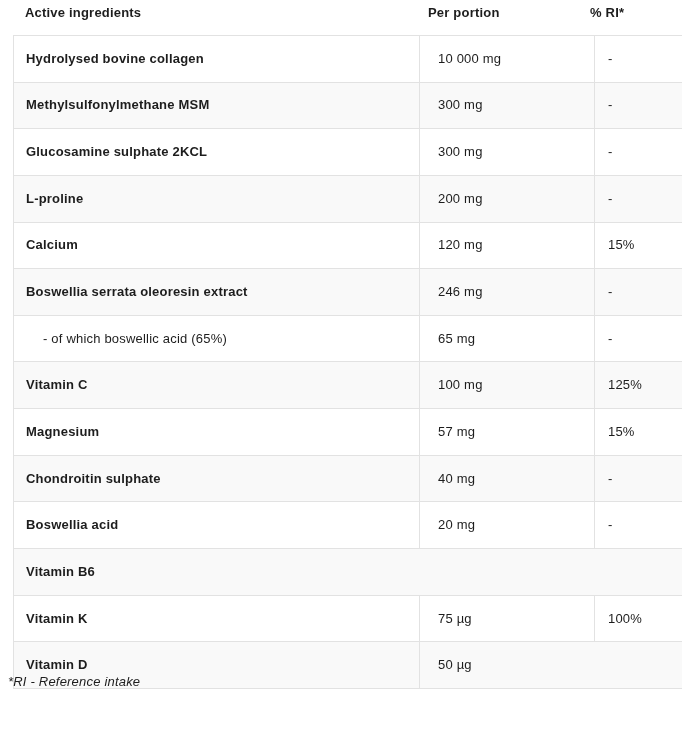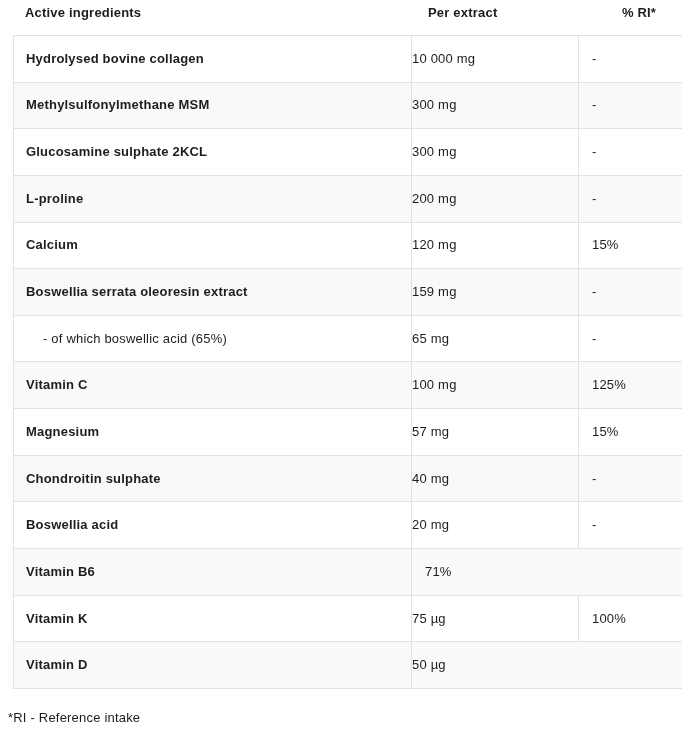--- a/index.html
+++ b/index.html
@@ -31,74 +31,76 @@
     box-sizing: border-box;
   }
   .head {
     font-weight: 700;
     font-size: 13px;
     letter-spacing: 0.2px;
     line-height: 15px;
   }
   .head.c1 { padding-left: 12px; }
   .head.c2 { padding-left: 18px; }
-  .head.c3 { padding-left: 13px; text-align: center; }
+  .head.c3 { padding-left: 13px; }
   .table {
     position: absolute;
     left: 13px;
     top: 35px;
     width: 675px;
     height: 654px;
     border: 1px solid #e2e2e2;
     box-sizing: border-box;
     display: flex;
     flex-direction: column;
     background: #ffffff;
   }
   .row {
     flex: 1 1 0;
     display: grid;
     grid-template-columns: 397px 167px 111px;
     align-items: center;
     background: #ffffff;
+    gap: 8px;
   }
   .row:nth-child(even) { background: #f9f9f9; }
   .row + .row { border-top: 1px solid #e2e2e2; }
   .cell {
     font-size: 13px;
     letter-spacing: 0.2px;
     line-height: 16px;
     height: 100%;
     display: flex;
     align-items: center;
     box-sizing: border-box;
   }
   .cell.c2, .cell.c3 { border-left: 1px solid #e2e2e2; }
   .cell.c1 { padding-left: 12px; font-weight: 700; }
   .row.sub .cell.c1 { padding-left: 29px; font-weight: 400; }
-  .cell.c2 { font-weight: 400; }
+  .cell.c2 { padding-left: 18px; font-weight: 400; }
   .cell.c3 { padding-left: 13px; font-weight: 400; }
   .footnote {
     position: absolute;
     left: 8px;
-    top: 710px;
+    top: 674px;
     font-size: 13px;
     letter-spacing: 0.2px;
     font-weight: 400;
     color: #1d1d1d;
+    font-style: italic;
   }
 </style>
 </head>
 <body>
 
 <div class="page">
 
   <div class="head-row grid-cols">
     <div class="head c1">Active ingredients</div>
-    <div class="head c2">Per extract</div>
+    <div class="head c2">Per portion</div>
     <div class="head c3">% RI*</div>
   </div>
 
   <div class="table" id="rows">
       <div class="row">
         <div class="cell c1">Hydrolysed bovine collagen</div>
         <div class="cell c2">10 000 mg</div>
         <div class="cell c3">-</div>
       </div>
       <div class="row">
@@ -116,21 +118,21 @@
         <div class="cell c2">200 mg</div>
         <div class="cell c3">-</div>
       </div>
       <div class="row">
         <div class="cell c1">Calcium</div>
         <div class="cell c2">120 mg</div>
         <div class="cell c3">15%</div>
       </div>
       <div class="row">
         <div class="cell c1">Boswellia serrata oleoresin extract</div>
-        <div class="cell c2">159 mg</div>
+        <div class="cell c2">246 mg</div>
         <div class="cell c3">-</div>
       </div>
       <div class="row sub">
         <div class="cell c1">- of which boswellic acid (65%)</div>
         <div class="cell c2">65 mg</div>
         <div class="cell c3">-</div>
       </div>
       <div class="row">
         <div class="cell c1">Vitamin C</div>
         <div class="cell c2">100 mg</div>
@@ -146,21 +148,20 @@
         <div class="cell c2">40 mg</div>
         <div class="cell c3">-</div>
       </div>
       <div class="row">
         <div class="cell c1">Boswellia acid</div>
         <div class="cell c2">20 mg</div>
         <div class="cell c3">-</div>
       </div>
       <div class="row">
         <div class="cell c1">Vitamin B6</div>
-        <div class="cell c3">71%</div>
       </div>
       <div class="row">
         <div class="cell c1">Vitamin K</div>
         <div class="cell c2">75 µg</div>
         <div class="cell c3">100%</div>
       </div>
       <div class="row">
         <div class="cell c1">Vitamin D</div>
         <div class="cell c2">50 µg</div>
       </div>

